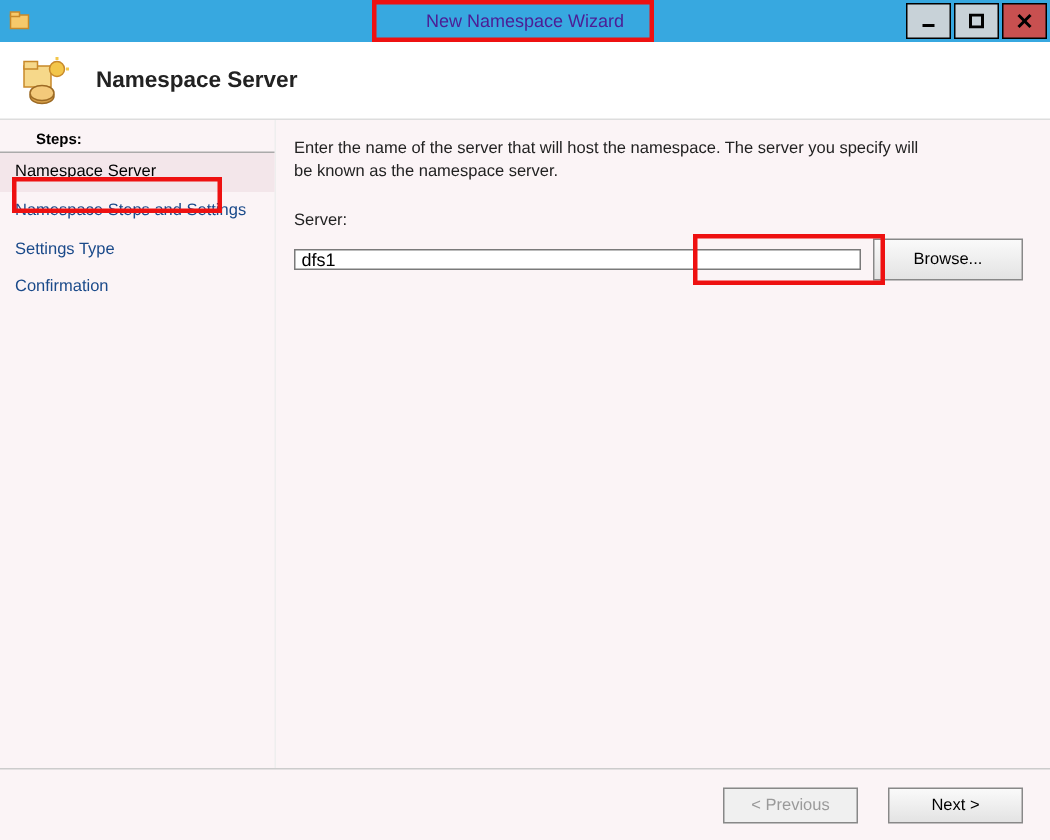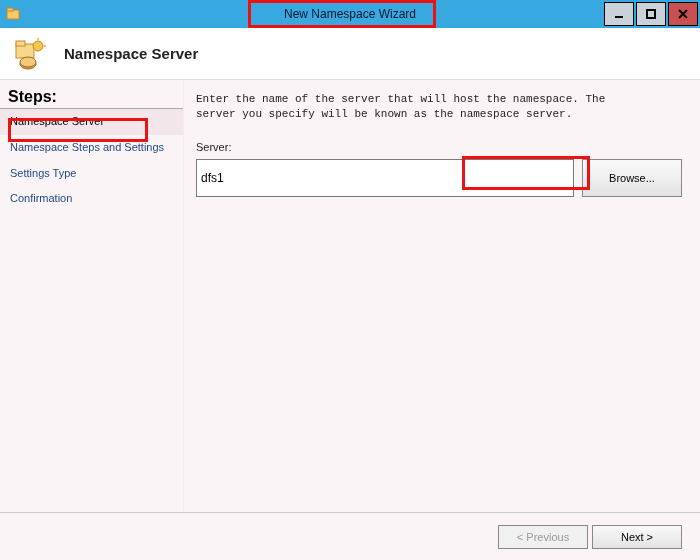--- a/index.html
+++ b/index.html
@@ -6,21 +6,21 @@
   html, body { margin: 0; padding: 0; }
   body { width: 700px; height: 560px; background: #fff; overflow: hidden; }
 
   
   .titlebar {
     height: 28px;
     background: #37a8e0;
     display: flex;
     align-items: center;
     position: relative;
-    color: #0f172a;
+    color: #4c1d95;
     font-size: 12px;
   }
   .titlebar .app-icon {
     width: 16px; height: 16px; margin-left: 6px;
     display: inline-flex; align-items: center; justify-content: center;
   }
   .titlebar .title-wrap {
     position: absolute; left: 0; right: 0; text-align: center;
     pointer-events: none;
   }
@@ -69,70 +69,70 @@
     background: #fbf4f6;
   }
 
   .steps-panel {
     width: 184px;
     background: #fbf4f6;
     border-right: 1px solid #eee;
     padding: 6px 0 0 0;
   }
   .steps-header {
-    font-size: 16px; font-weight: bold;
-    padding: 2px 8px;
+    font-size: 10px; font-weight: bold;
+    padding: 2px 24px;
     border-bottom: 1px solid #aaa;
   }
   .step-item {
     font-size: 11px;
     padding: 6px 8px 6px 10px;
     line-height: 1.25;
     color: #1a4a8a;
     cursor: pointer;
   }
   .step-item.active {
     background: #f3e6ea;
     color: #000;
   }
 
   .main-panel {
     flex: 1;
     padding: 12px 18px 8px 12px;
     font-size: 11px;
     color: #222;
   }
-  .instruction { line-height: 1.4; margin-bottom: 18px; max-width: 430px; font-family: Liberation Mono, monospace; }
+  .instruction { line-height: 1.4; margin-bottom: 18px; max-width: 430px; }
   .field-label { margin-bottom: 6px; }
   .field-row { display: flex; align-items: center; gap: 8px; }
   .server-input {
     flex: 1;
-    height: 38px;
+    height: 14px;
     font-size: 12px;
     padding: 0 4px;
     border: 1px solid #7a7a7a;
     background: #fff;
   }
   .browse-btn {
-    width: 100px; height: 38px;
+    width: 100px; height: 28px;
     font-size: 11px;
     background: linear-gradient(#fafafa,#e3e3e3);
     border: 1px solid #888;
     cursor: pointer;
   }
 
   
   .footer {
     height: 48px;
     border-top: 1px solid #ccc;
     display: flex;
     align-items: center;
     justify-content: flex-end;
     padding-right: 18px;
-    gap: 4px;
+    gap: 20px;
     background: #fbf4f6;
   }
   .nav-btn {
     width: 90px; height: 24px;
     font-size: 11px;
     background: linear-gradient(#fafafa,#e3e3e3);
     border: 1px solid #888;
     cursor: pointer;
   }
   .nav-btn.disabled {

